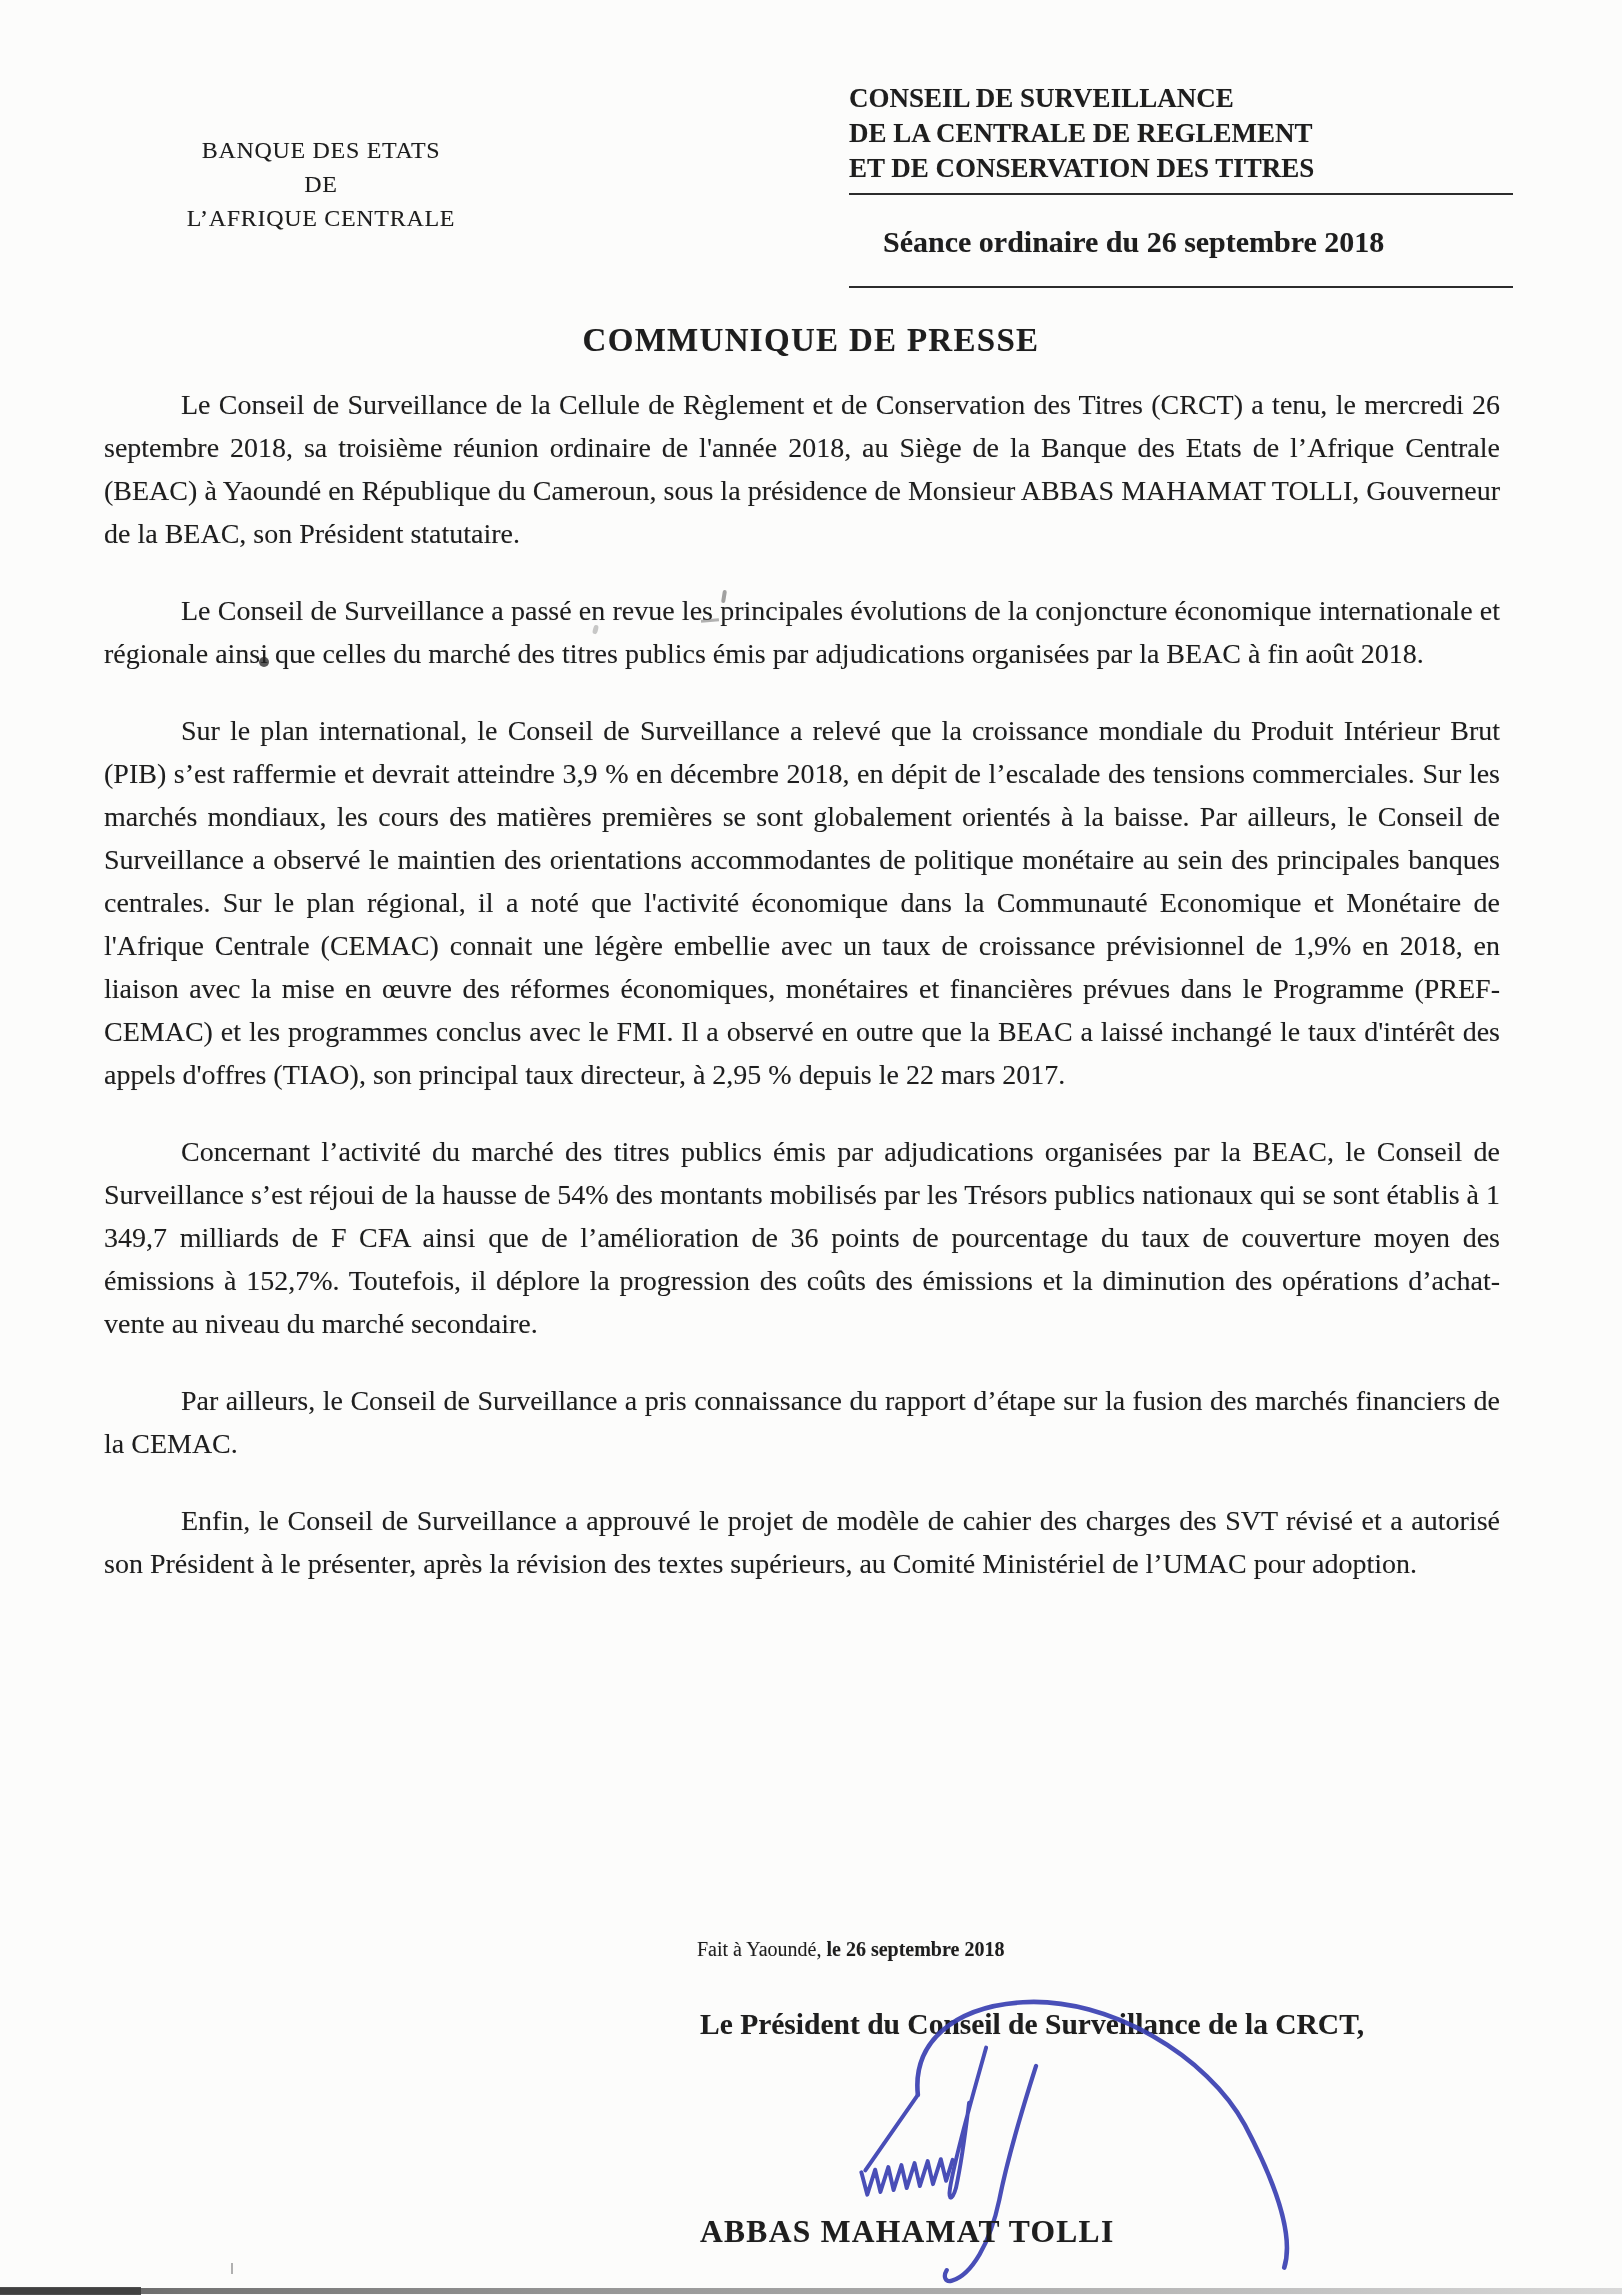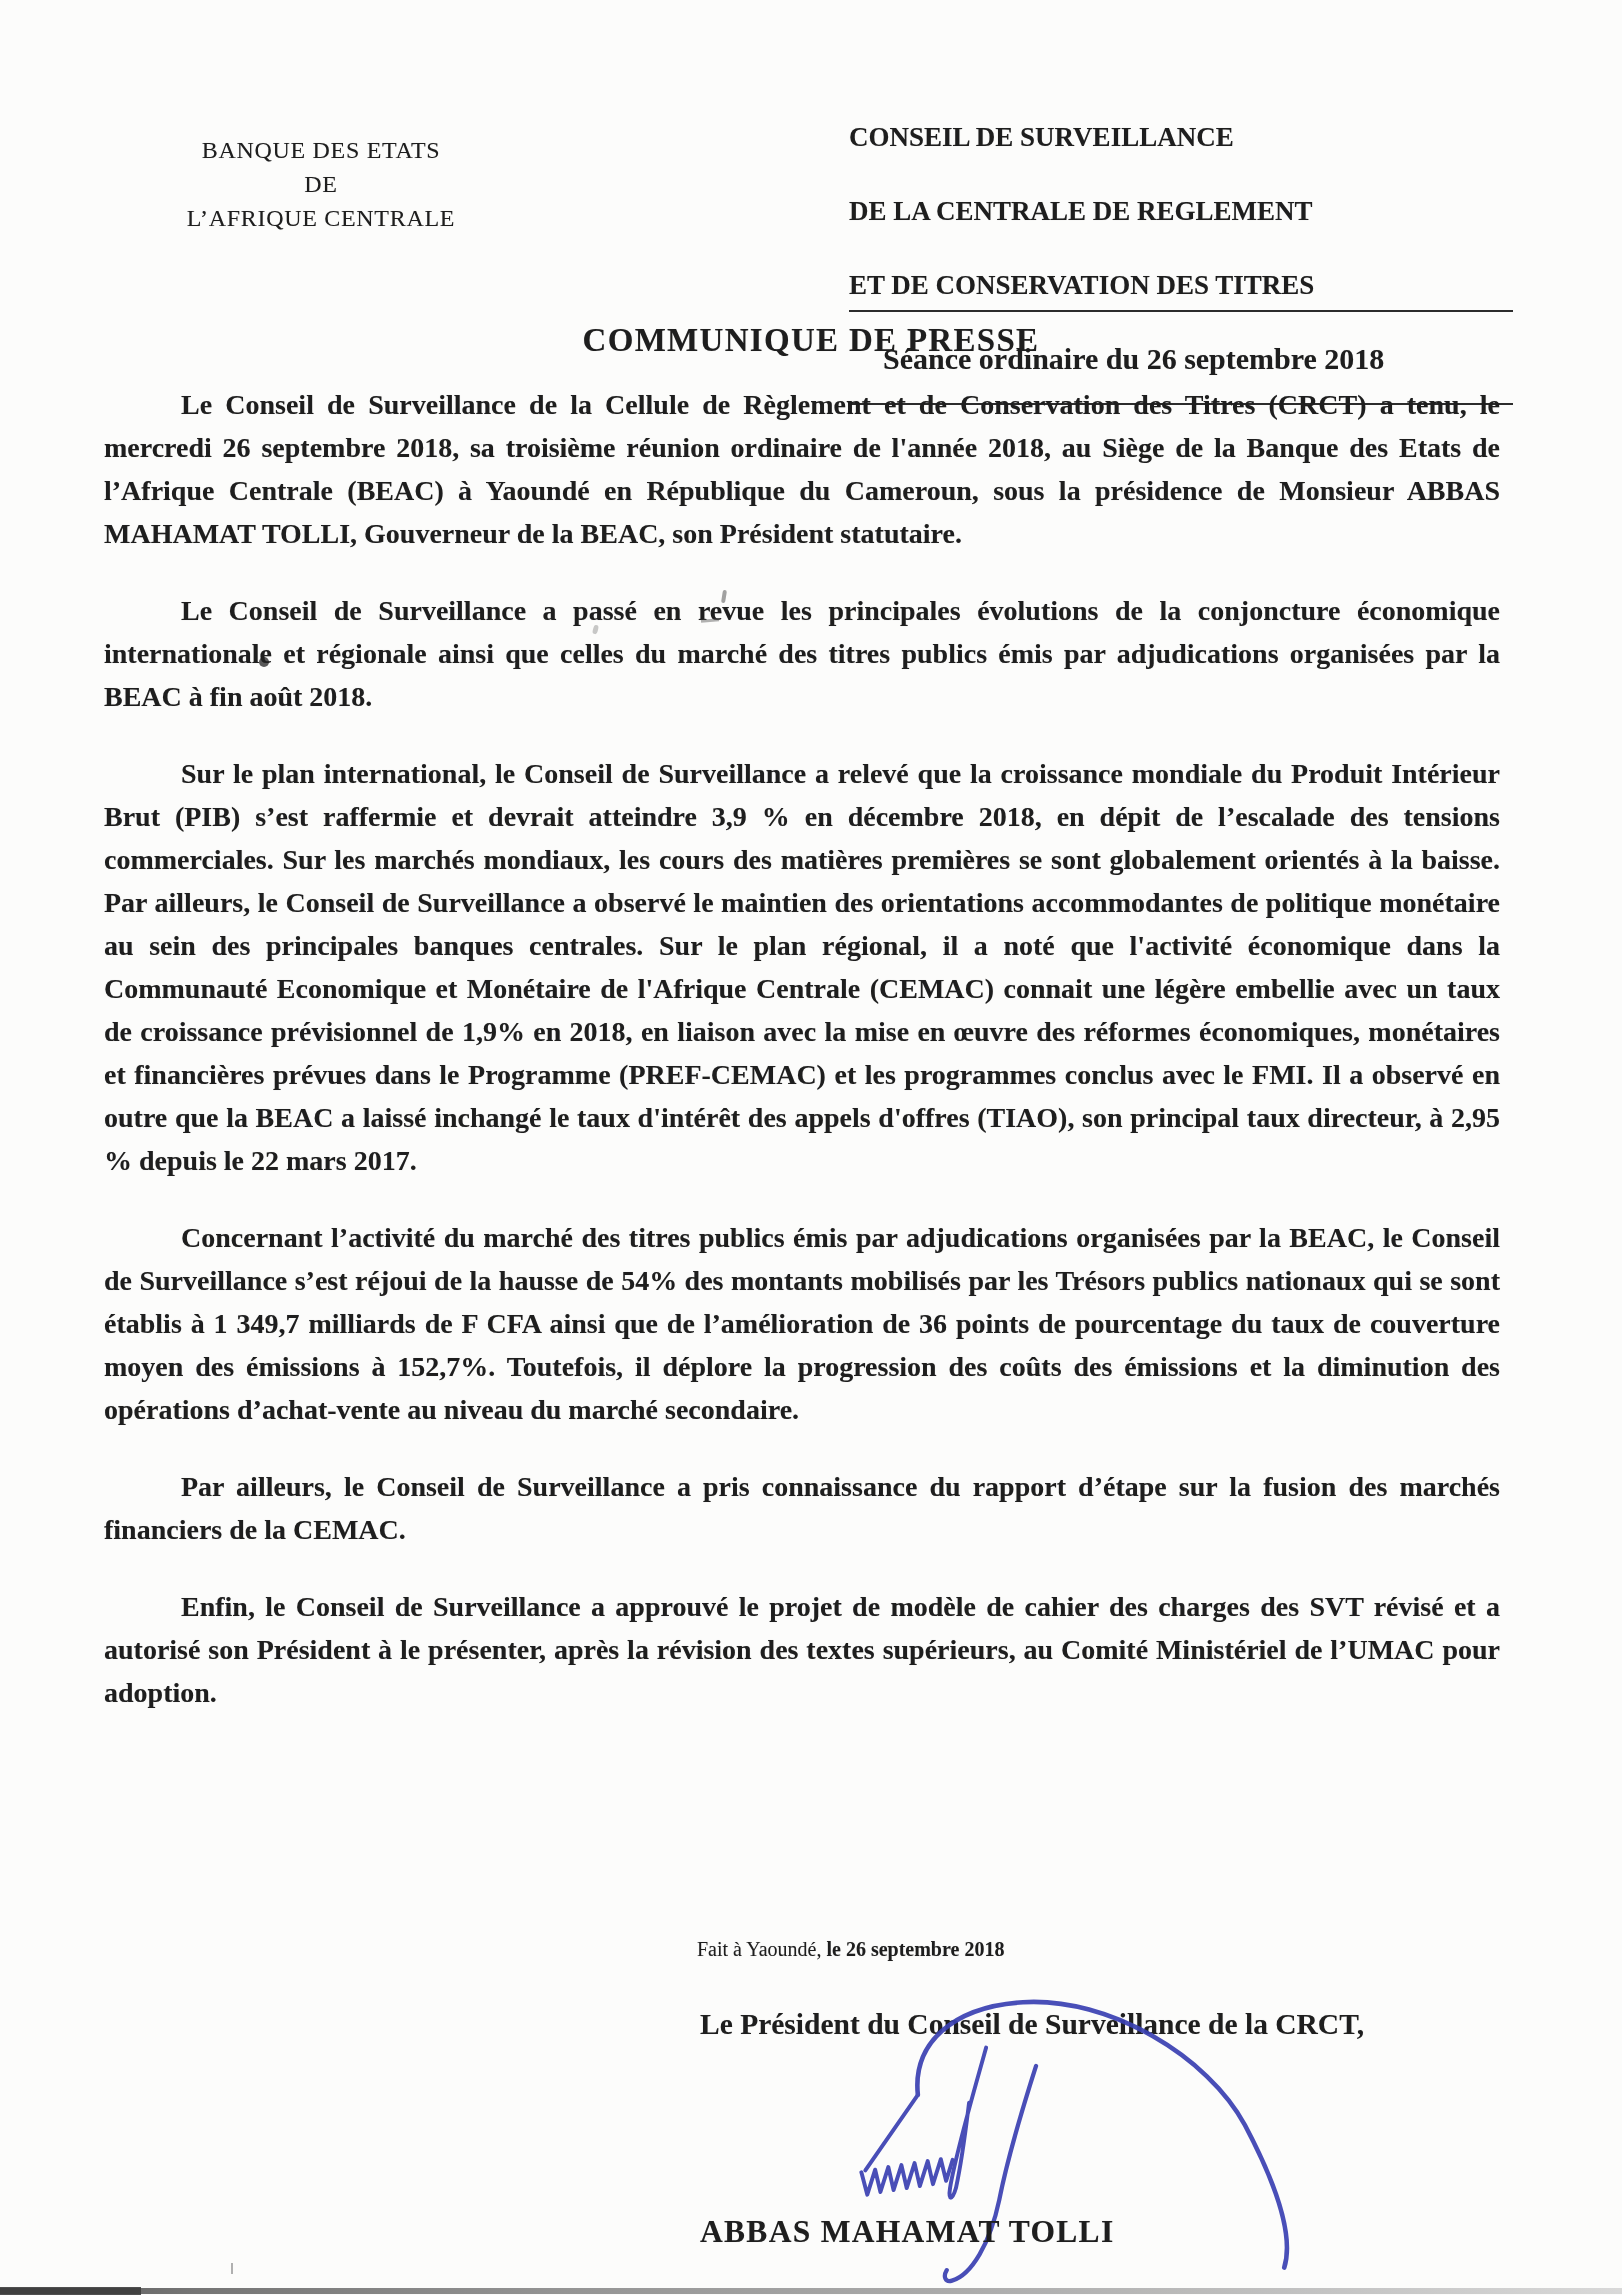--- a/index.html
+++ b/index.html
@@ -19,21 +19,21 @@
     position:absolute; left:155px; top:133px; width:332px;
     text-align:center; font-weight:normal;
     font-size:24px; line-height:34px; letter-spacing:0.7px;
   }
   .hdr-left div { white-space:nowrap; }
 
   .hdr-right {
     position:absolute; left:849px; top:81px; width:664px;
     font-weight:bold; font-size:27px; line-height:35px;
   }
-  .hdr-right .hline { white-space:nowrap;margin-top:39px; }
+  .hdr-right .hline { white-space:nowrap; }
   .rule {
     border:0; border-top:2.6px solid #2c2c2c; height:0; margin:0;
   }
   .rule1 { margin-top:6.6px; }
   .seance {
     margin-top:30px; margin-left:34px;
     font-size:30px; line-height:34px; white-space:nowrap;
   }
   .rule2 { margin-top:27.6px; }
 
@@ -42,21 +42,21 @@
     position:absolute; left:105px; top:322px; width:1412px;
     text-align:center; font-weight:bold; font-size:33px; letter-spacing:1.3px;
     white-space:nowrap;
   }
 
   
   .bodytext {
     position:absolute; left:104px; top:383px; width:1413px;
     font-size:28px; line-height:43px; text-align:justify;
   }
-  .bodytext p { margin:0 17px 34px 0; text-indent:77px;font-weight:bold; }
+  .bodytext p { margin:0 17px 34px 0; text-indent:77px; }
 
   
   .fait {
     position:absolute; left:697px; top:1938px;
     font-size:20px; white-space:nowrap;
   }
   .president {
     position:absolute; left:700px; top:2008px;
     font-size:29.5px; font-weight:bold; white-space:nowrap;
   }

